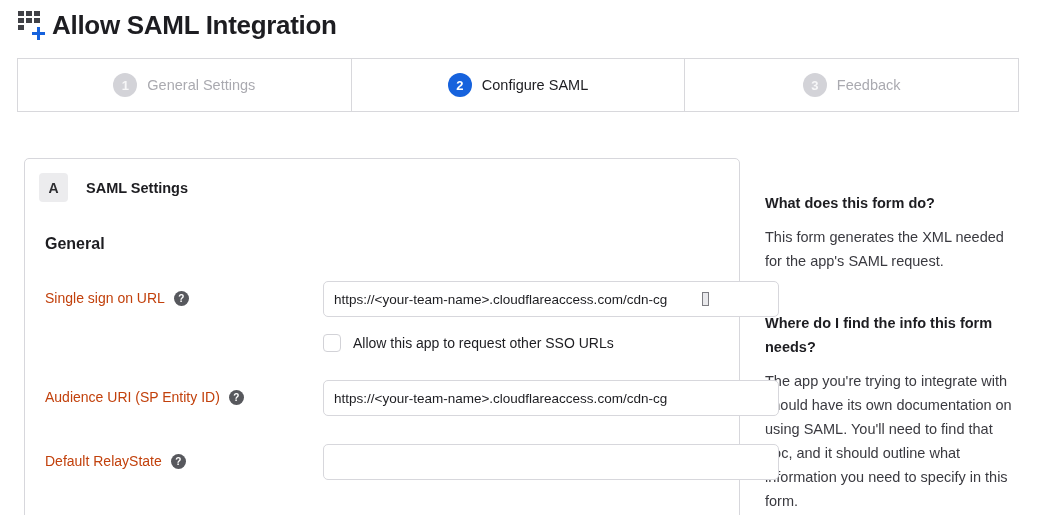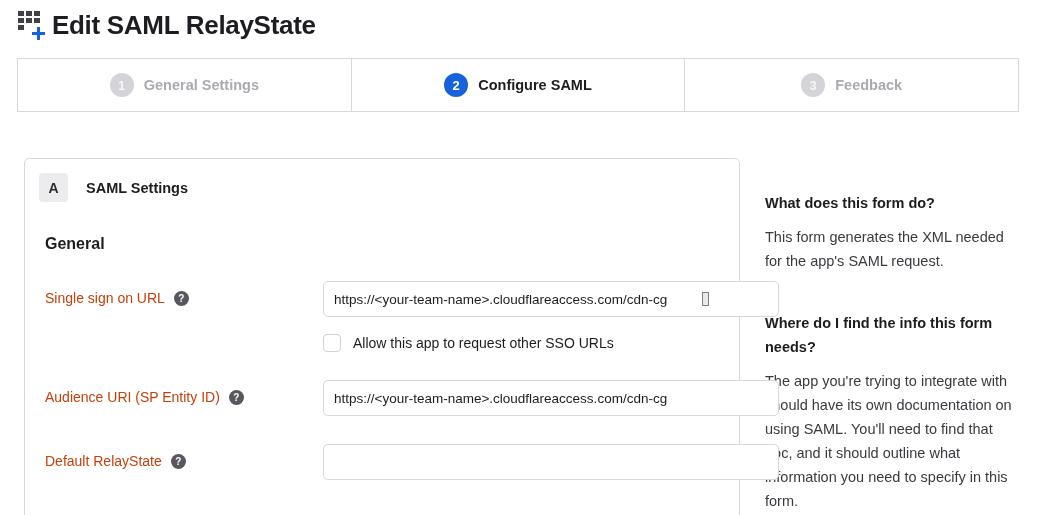--- a/index.html
+++ b/index.html
@@ -17,21 +17,21 @@
   .app-icon .plus::after { content: ""; position: absolute; left: 0; top: 5px; width: 13px; height: 3px; background: #1662dd; }
   .page-title { font-size: 26px; font-weight: 700; letter-spacing: -0.3px; color: #1d1d21; line-height: 34px; }
 
   
   .steps { display: flex; margin: 13px 44px 0 17px; border: 1px solid #d8d8dc; background: #ffffff; }
   .step { flex: 1; display: flex; align-items: center; justify-content: center; height: 52px; border-right: 1px solid #d8d8dc; cursor: pointer; }
   .step:last-child { border-right: none; }
   .step-badge { width: 24px; height: 24px; border-radius: 50%; display: flex; align-items: center; justify-content: center;
                 font-size: 13px; font-weight: 700; margin-right: 10px; background: #d3d3d8; color: #f7f7f8; }
   .step.active .step-badge { background: #1662dd; color: #ffffff; }
-  .step-label { font-size: 14.5px; font-weight: 700; color: #aaaab0; }
+  .step-label { font-size: 14.5px; font-weight: 400; color: #aaaab0; }
   .step.active .step-label { color: #1d1d21; }
 
   
   .content { display: flex; align-items: flex-start; margin-top: 46px; }
   .panel { width: 716px; margin-left: 24px; border: 1px solid #d7d7dc; border-radius: 5px; background: #ffffff; min-height: 420px; padding: 14px 24px 20px 14px; }
   .panel-header { display: flex; align-items: center; }
   .section-badge { width: 29px; height: 29px; background: #ececee; border-radius: 4px; display: flex; align-items: center; justify-content: center; font-size: 14px; font-weight: 700; color: #2c2c30; }
   .section-title { font-size: 14.5px; font-weight: 700; margin-left: 18px; }
   .panel-body { padding-left: 6px; }
   .group-heading { font-size: 16px; font-weight: 700; margin-top: 33px; }
@@ -70,21 +70,21 @@
         <span class="sq"></span>
       <span class="sq"></span>
         <span class="sq"></span>
         <span class="sq"></span>
       <span class="sq"></span>
         <span class="sq hidden"></span>
         <span class="sq hidden"></span>
     </div>
     <div class="plus"></div>
   </div>
-  <h1 class="page-title">Edit SAML RelayState</h1>
+  <h1 class="page-title">Allow SAML Integration</h1>
 </div>
 
 <div class="steps">
   <div class="step">
     <span class="step-badge">1</span>
     <span class="step-label">General Settings</span>
   </div>
   <div class="step active">
     <span class="step-badge">2</span>
     <span class="step-label">Configure SAML</span>

